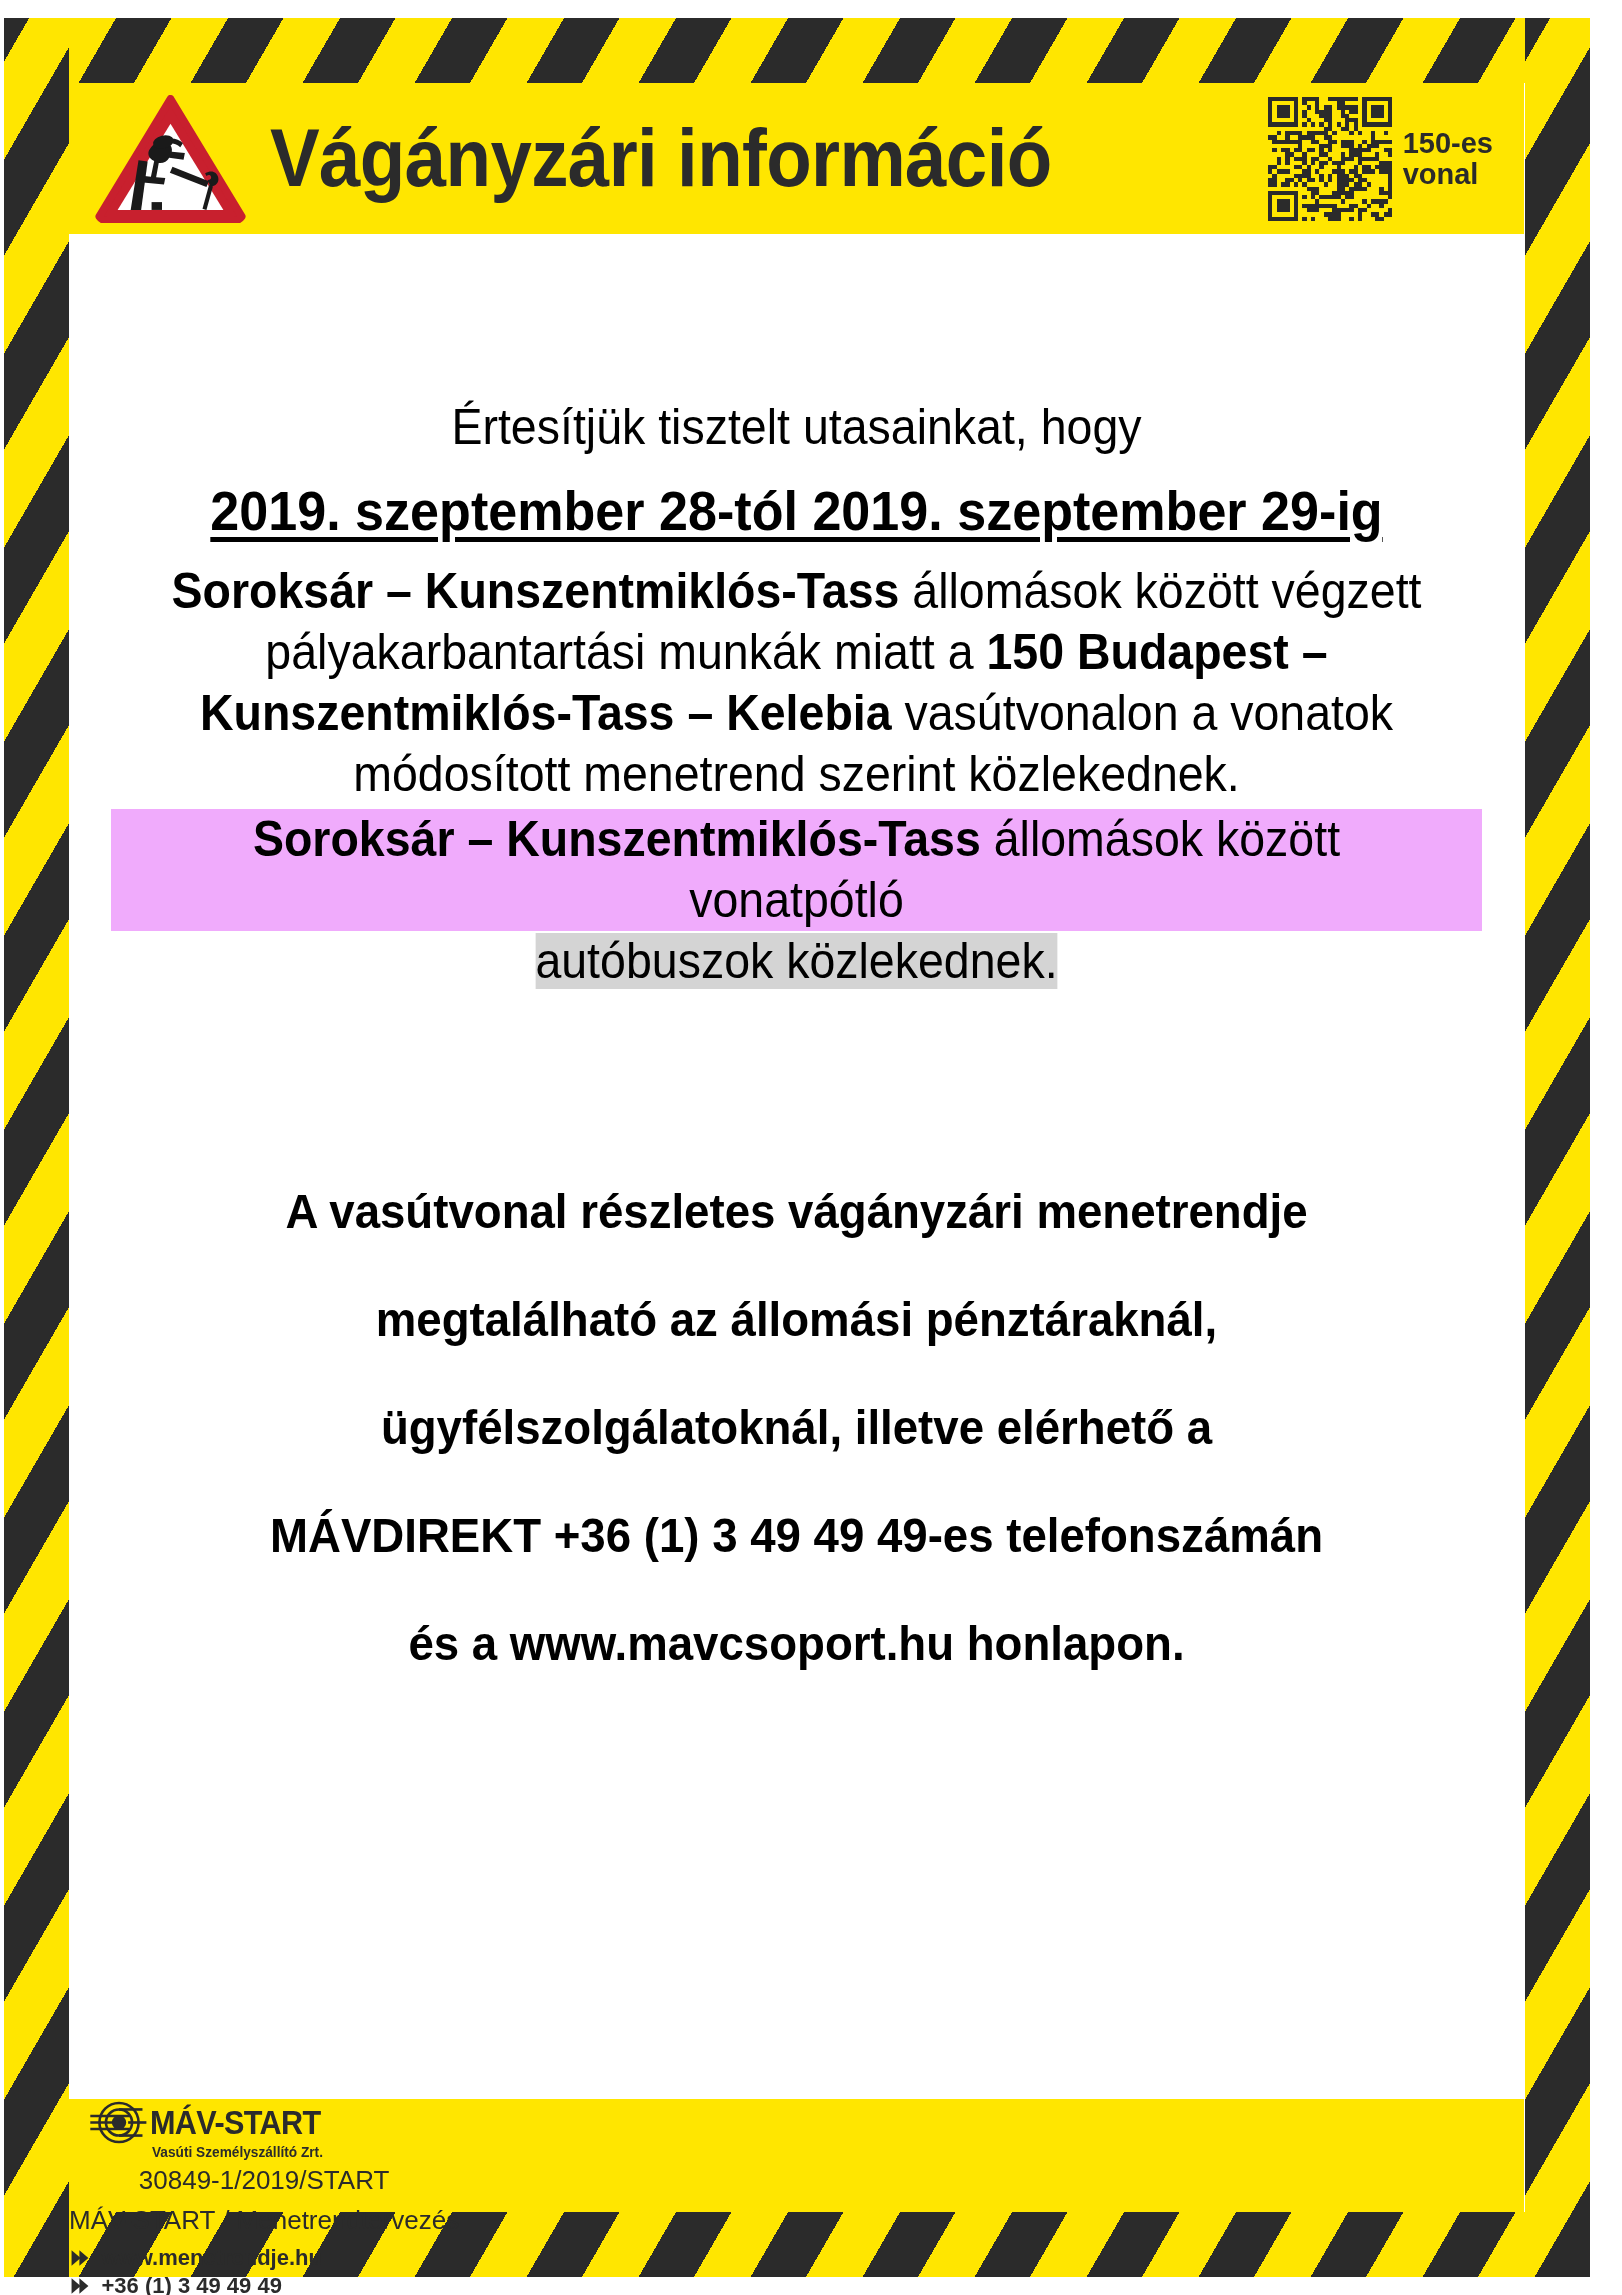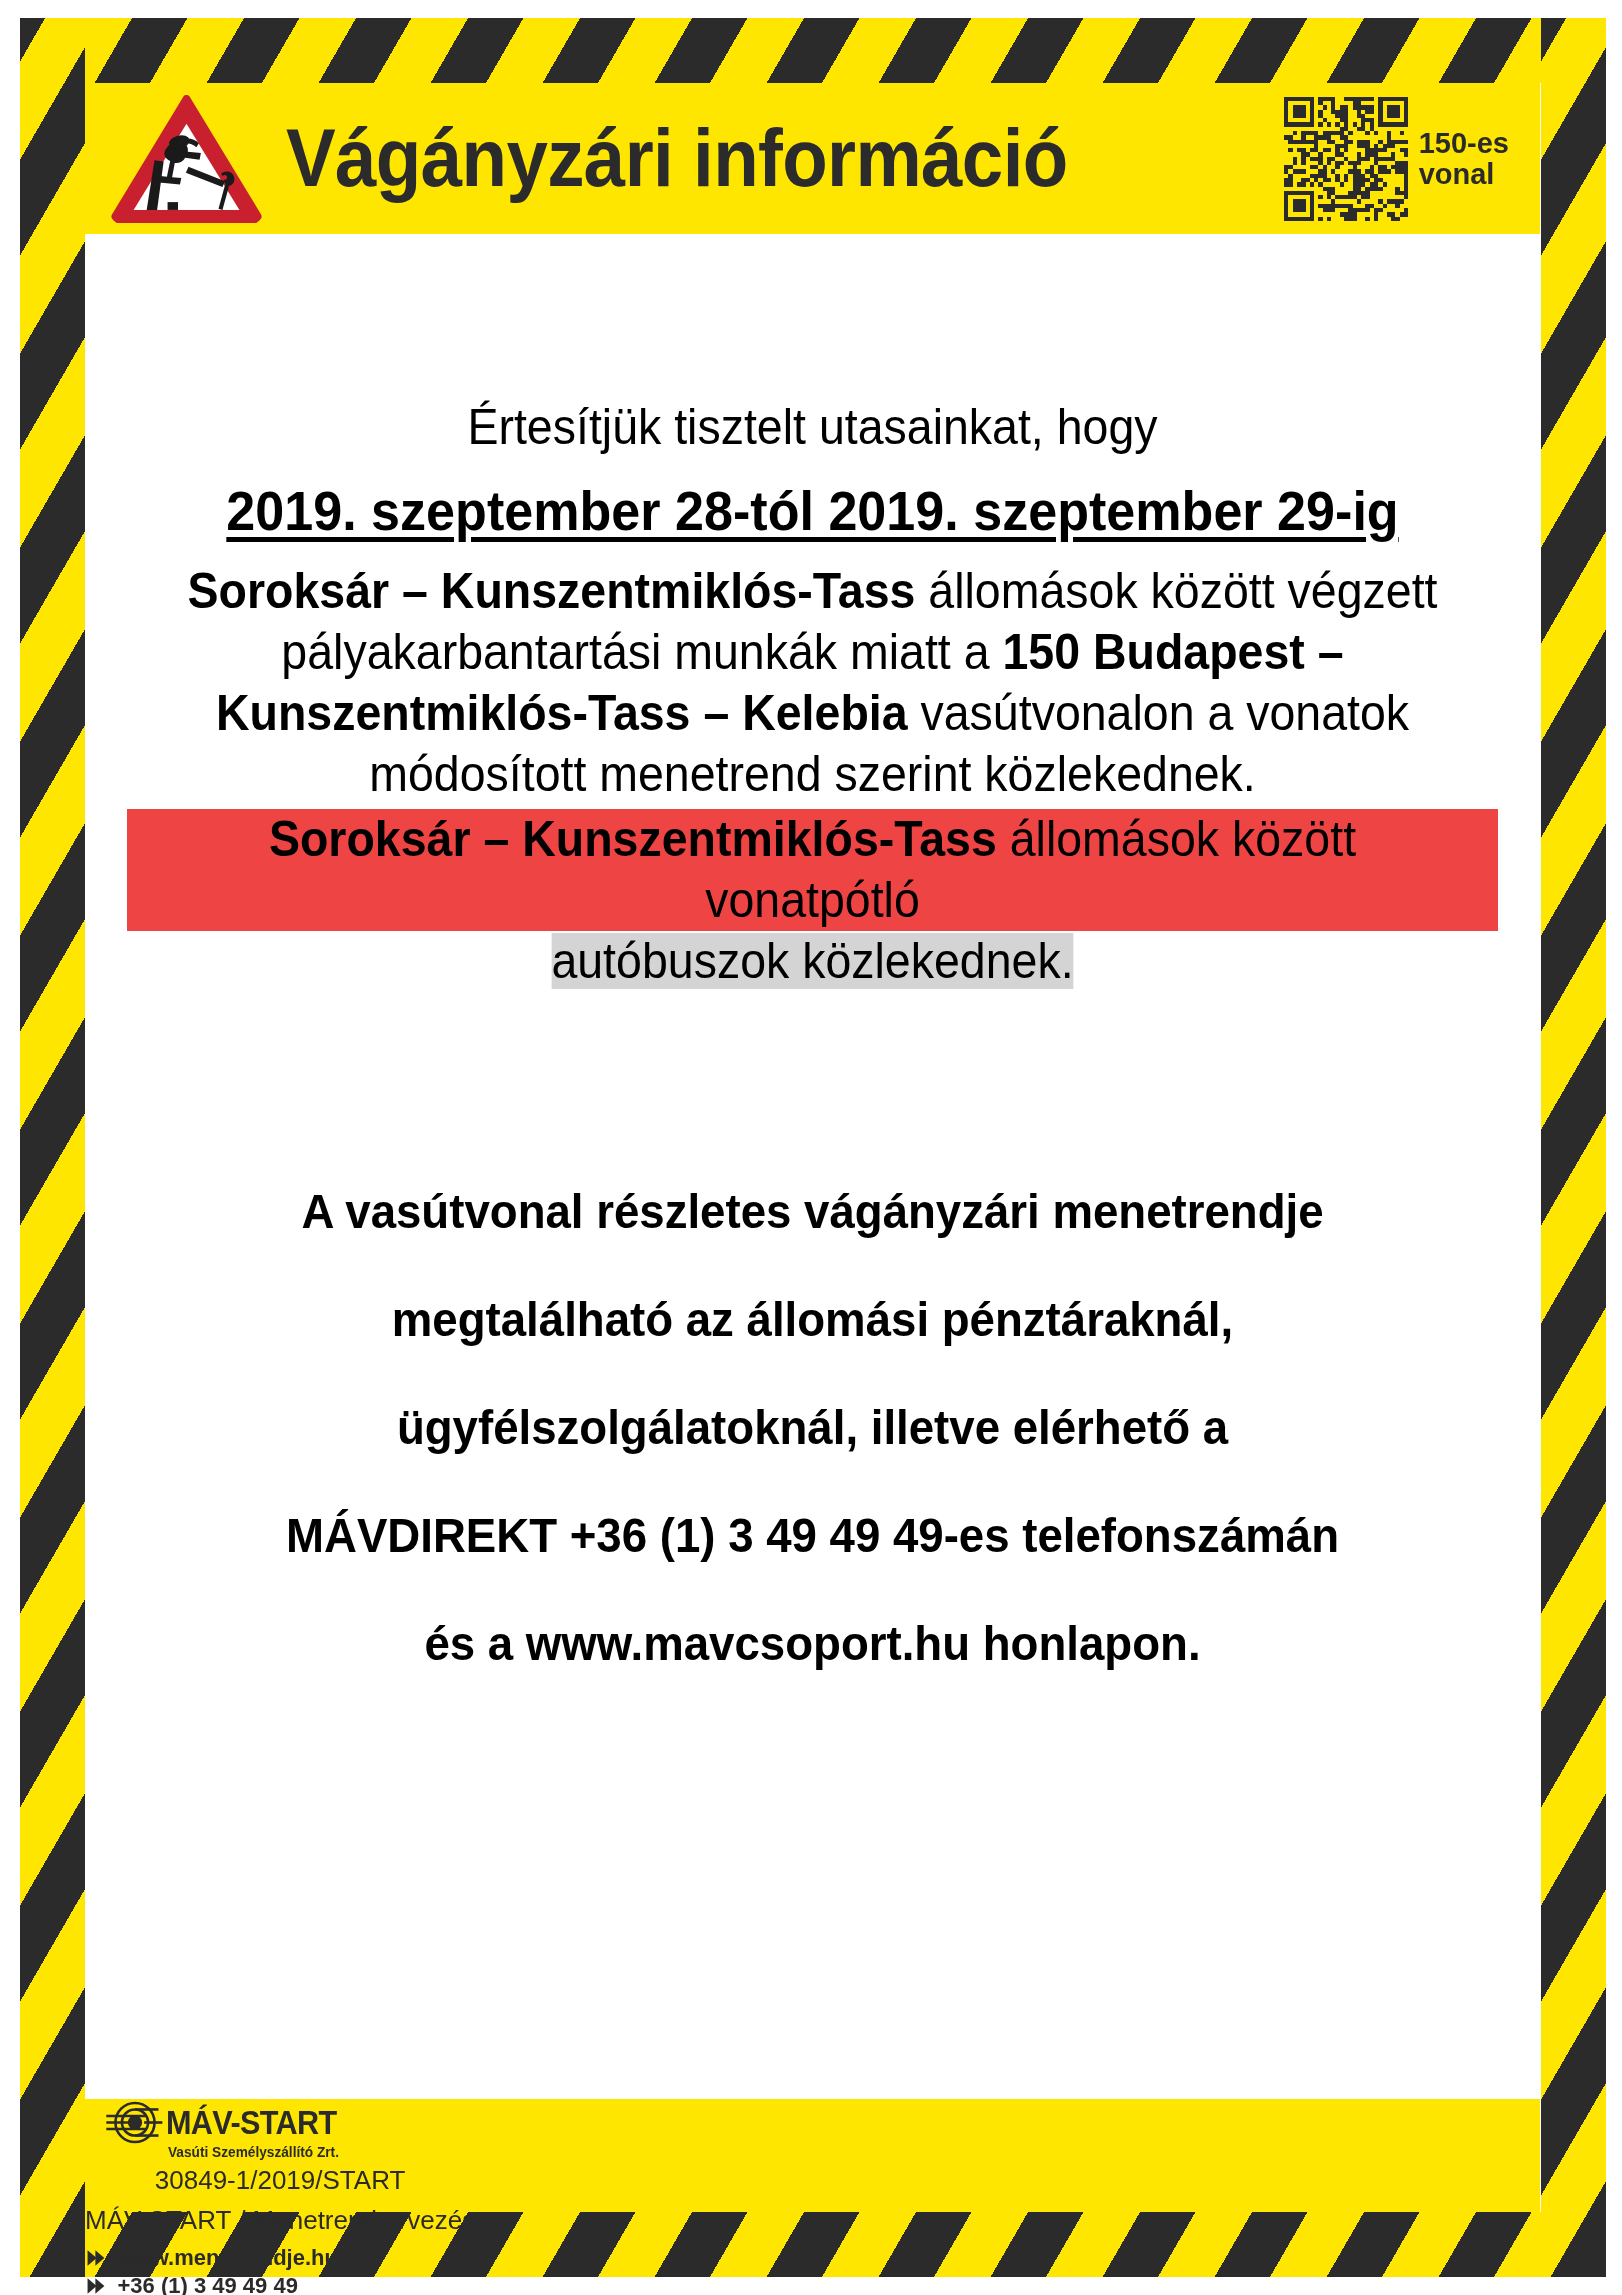--- a/index.html
+++ b/index.html
@@ -4,21 +4,21 @@
 <style>
   html,body{margin:0;padding:0;background:#ffffff;}
   body{
     width:1623px;height:2295px;position:relative;overflow:hidden;
     font-family:"Liberation Sans", sans-serif;
     -webkit-font-smoothing:antialiased;
   }
 
   
   #poster{
-    position:absolute;left:20px;top:18.3px;
+    position:absolute;left:4px;top:18.3px;
     width:1586px;height:2259px;
     box-sizing:border-box;
     background:#ffffff;
   }
   .hz{position:absolute;z-index:5;}
   .hz-top{left:0;top:0;width:1586px;height:65px;}
   .hz-bottom{left:0;bottom:0;width:1586px;height:65px;}
   .hz-left{left:0;top:0;width:65px;height:2259px;}
   .hz-right{right:0;top:0;width:65px;height:2259px;}
   .hz-h{
@@ -118,21 +118,21 @@
   .hl-line{
     font-size:50px;line-height:1.22;
     transform:scaleX(0.93);
   }
   .hl-line span.hl{
     background:#d4d4d4;
     box-decoration-break:clone;
     -webkit-box-decoration-break:clone;
   }
   .hl-full{
-    background:#ef4444;
+    background:#f0abfc;
     display:block;
     font-size:50px;line-height:1.22;
   }
   .hl-full > span{display:inline-block;transform:scaleX(0.93);}
 
   .block-bottom{
     padding:0 33px;text-align:center;
     margin-top:196px;
   }
   .bline{

